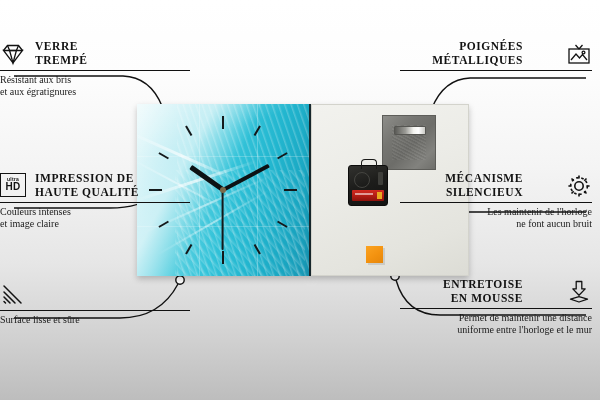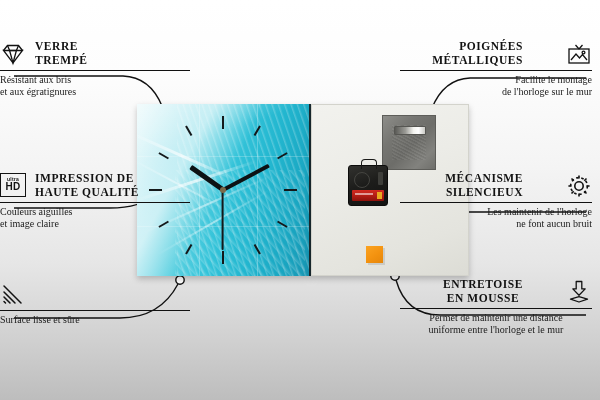--- a/index.html
+++ b/index.html
@@ -372,21 +372,21 @@
     line-height: 11.5px;
     color: #1a1a1a;
   }
 
   
   #feature-tempered-glass { top: 40px; }
   #feature-hd-print      { top: 172px; }
   #feature-polished-edges{ top: 281px; }
   #feature-metal-hangers { top: 40px; }
   #feature-silent-movement{ top: 172px; }
-  #feature-foam-spacer   { top: 278px; text-align: center; }
+  #feature-foam-spacer   { top: 278px; }
 
   .hd-box {
     width: 26px;
     height: 24px;
     border: 1.4px solid #121212;
     box-sizing: border-box;
     display: flex;
     flex-direction: column;
     align-items: center;
     justify-content: center;
@@ -542,21 +542,21 @@
           <span class="hd-big">HD</span>
         </span>
       </span>
       <span class="feat-title">
         <span>IMPRESSION DE</span><br>
         <span>HAUTE QUALITÉ</span>
       </span>
     </div>
     <div class="feat-rule"></div>
     <div class="feat-desc">
-      <span>Couleurs aiguilles</span><br>
+      <span>Couleurs intenses</span><br>
       <span>et image claire</span>
     </div>
   </div>
 
   <div class="feature left" id="feature-polished-edges">
     <div class="feat-head">
       <span class="feat-icon">
         <svg viewBox="0 0 26 26" width="26" height="26">
           <g stroke="currentColor" stroke-width="1.5" stroke-linecap="round">
             <path d="M4 5 L21 22"></path>
@@ -584,24 +584,20 @@
           <g fill="none" stroke="currentColor" stroke-width="1.3">
             <rect x="3" y="8" width="20" height="14"></rect>
             <path d="M13 8 L9.5 4 M13 8 L16.5 4"></path>
             <path d="M5 19 L10 13 L13.5 17 L16.5 13.5 L21 19"></path>
             <circle cx="17.5" cy="11.5" r="1.4"></circle>
           </g>
         </svg>
       </span>
     </div>
     <div class="feat-rule"></div>
-    <div class="feat-desc">
-      <span>Facilite le montage</span><br>
-      <span>de l'horloge sur le mur</span>
-    </div>
   </div>
 
   <div class="feature right" id="feature-silent-movement">
     <div class="feat-head">
       <span class="feat-title">
         <span>MÉCANISME</span><br>
         <span>SILENCIEUX</span>
       </span>
       <span class="feat-icon">
         <svg viewBox="0 0 26 26" width="26" height="26">

